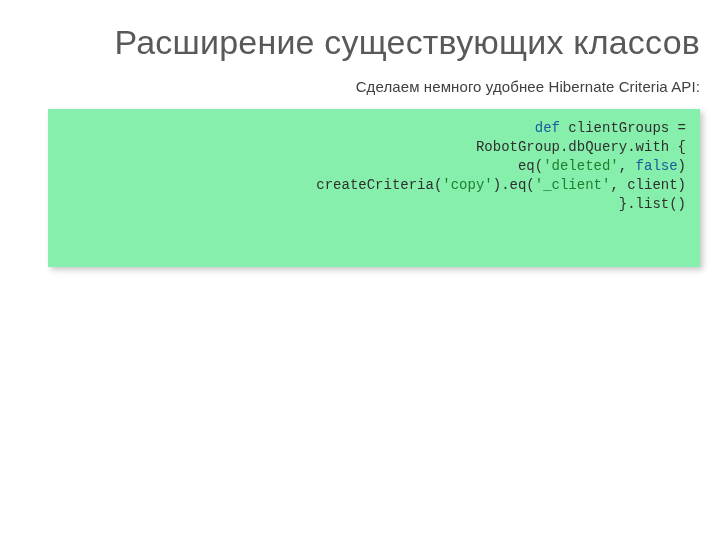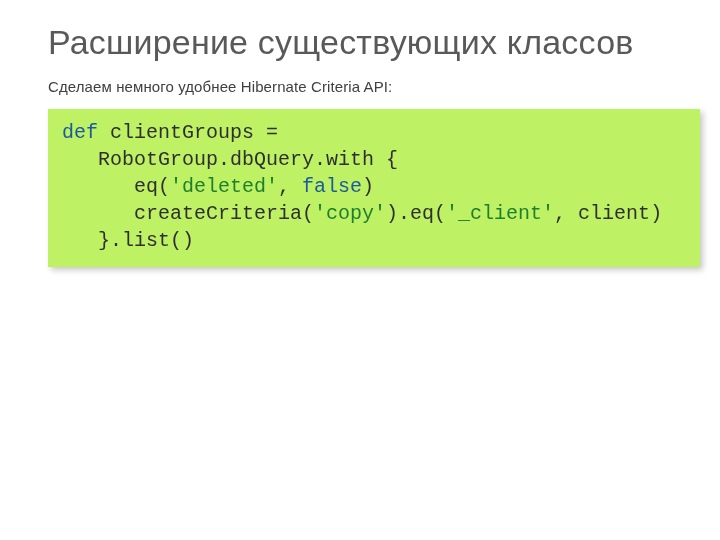--- a/index.html
+++ b/index.html
@@ -7,43 +7,44 @@
     padding: 0;
     width: 720px;
     height: 540px;
     background: #ffffff;
     font-family: Arial, "Helvetica Neue", Helvetica, sans-serif;
     color: #3b3b3b;
   }
   .slide {
     box-sizing: border-box;
     padding: 22px 20px 0 48px;
+    text-align: right;
   }
   h1.title {
     font-size: 34px;
     font-weight: 400;
     line-height: 1.18;
     color: #595959;
     margin: 0 0 16px 0;
     letter-spacing: 0.2px;
   }
   p.subtitle {
     font-size: 15px;
     font-weight: 400;
     color: #404040;
     margin: 0 0 14px 0;
     letter-spacing: 0.1px;
   }
   pre.code {
     margin: 0;
-    background: #bef264;
+    background: #86efac;
     box-shadow: 3px 3px 6px rgba(0,0,0,0.22);
     padding: 10px 14px 12px 14px;
     font-family: Consolas, "Courier New", monospace;
-    font-size: 20px;
+    font-size: 14px;
     line-height: 1.35;
     color: #2f2f2f;
     min-height: 158px;
     box-sizing: border-box;
     white-space: pre;
     overflow: hidden;
   }
   .kw   { color: #1a5a9e; }   
   .str  { color: #1e7f2e; }   
 </style>

